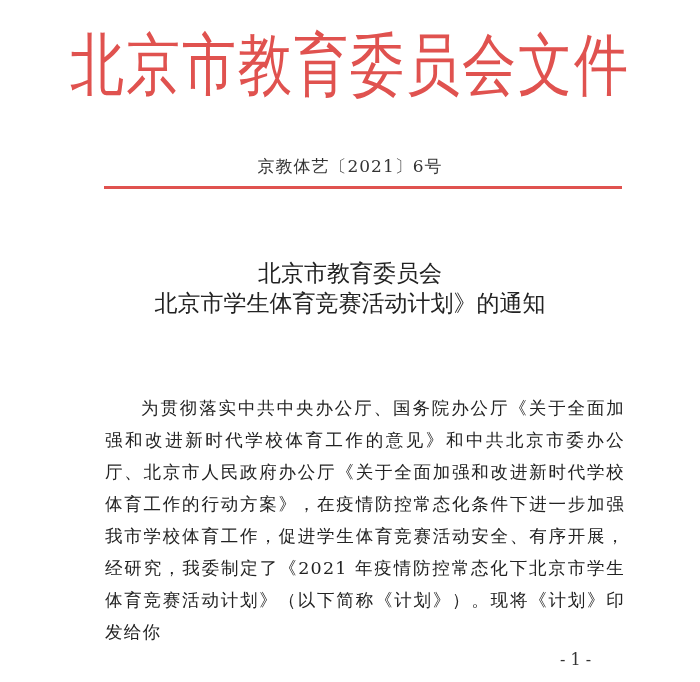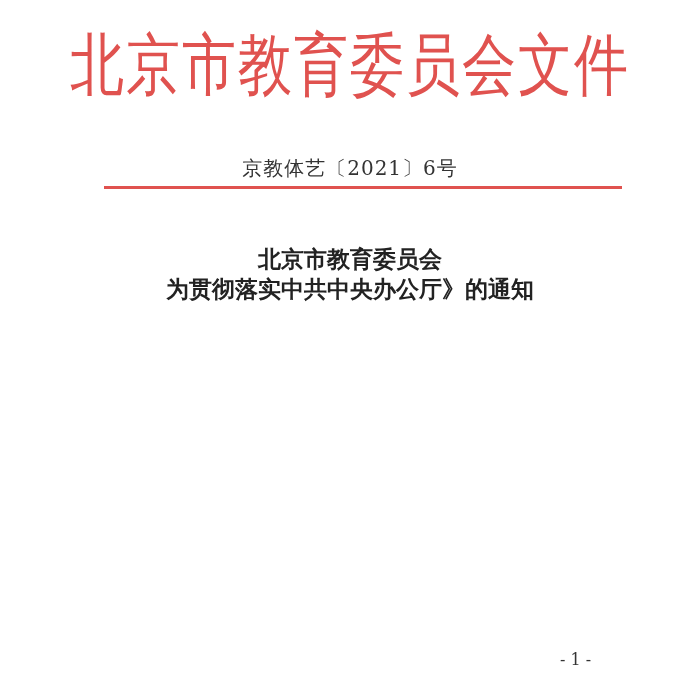--- a/index.html
+++ b/index.html
@@ -2,39 +2,40 @@
 <html><head>
 <meta charset="utf-8">
 <style>
   html, body { margin: 0; padding: 0; background: #ffffff; }
   body { width: 700px; height: 682px; position: relative; overflow: hidden;
          font-family: "DejaVu Serif", "Liberation Serif", serif; }
   .masthead { position: absolute; top: 20px; left: 0; width: 700px; text-align: center;
               font-size: 54px; letter-spacing: 2px; color: #e0524f;
               transform: scaleY(1.25); transform-origin: top center; font-weight: normal; }
   .docnum { position: absolute; top: 155px; left: 0; width: 700px; text-align: center;
-            font-size: 20px; color: #333; letter-spacing: 1px; }
+            font-size: 17px; color: #333; letter-spacing: 1px; }
   .redline { position: absolute; top: 186px; left: 104px; width: 518px; height: 3px;
              background: #e0524f; }
-  .title { position: absolute; top: 244px; left: 0; width: 700px; text-align: center;
-           font-size: 23px; line-height: 30px; font-weight: bold; color: #222; }
+  .title { position: absolute; top: 258px; left: 0; width: 700px; text-align: center;
+           font-size: 23px; line-height: 30px; font-weight: normal; color: #222; }
   .body { position: absolute; top: 392px; left: 105px; width: 520px;
           font-size: 17.5px; line-height: 32px; color: #222; letter-spacing: 1.2px; }
   .body p { margin: 0; }
   .indent { text-indent: 36px; text-align: justify; }
   .pagenum { position: absolute; top: 650px; left: 560px; font-size: 16px; color: #333; }
 </style>
 </head>
 <body>
 
 <div class="masthead">北京市教育委员会文件</div>
 <div class="docnum">京教体艺〔2021〕6号</div>
 <div class="redline"></div>
 
 <div class="title">
   <div>北京市教育委员会</div>
-  <div>为贯彻落实中共中央办公厅》的通知</div>
+  <div>北京市学生体育竞赛活动计划》的通知</div>
 </div>
 
 <div class="body">
+  <p class="indent">为贯彻落实中共中央办公厅、国务院办公厅《关于全面加强和改进新时代学校体育工作的意见》和中共北京市委办公厅、北京市人民政府办公厅《关于全面加强和改进新时代学校体育工作的行动方案》，在疫情防控常态化条件下进一步加强我市学校体育工作，促进学生体育竞赛活动安全、有序开展，经研究，我委制定了《2021 年疫情防控常态化下北京市学生体育竞赛活动计划》（以下简称《计划》）。现将《计划》印发给你</p>
 </div>
 
 <div class="pagenum">- 1 -</div>
 
 </body></html>

